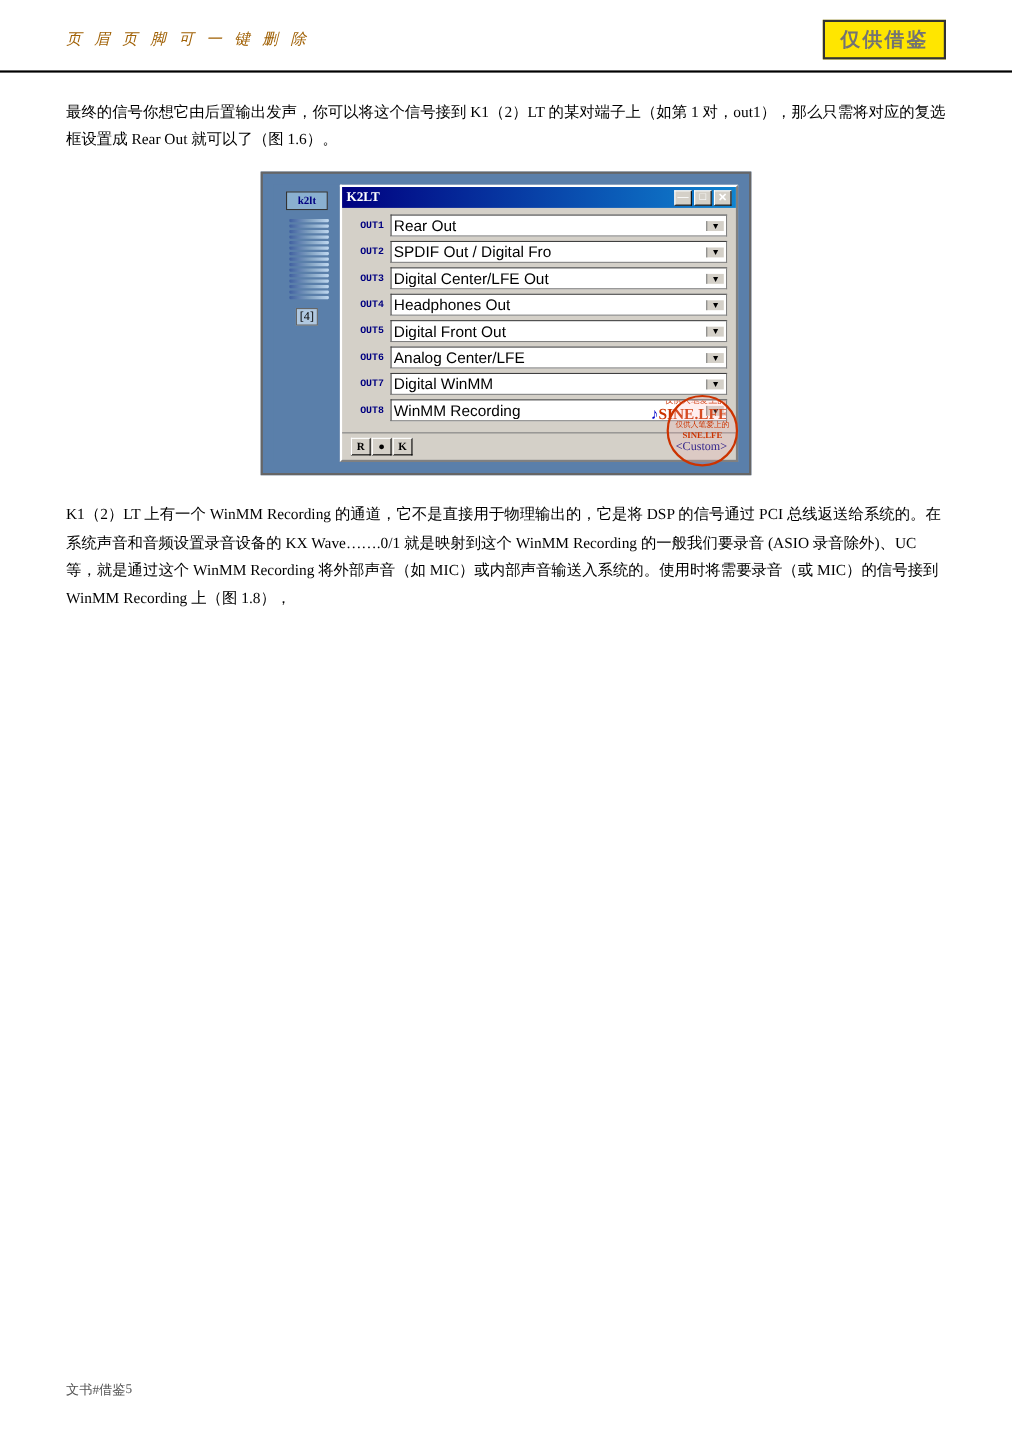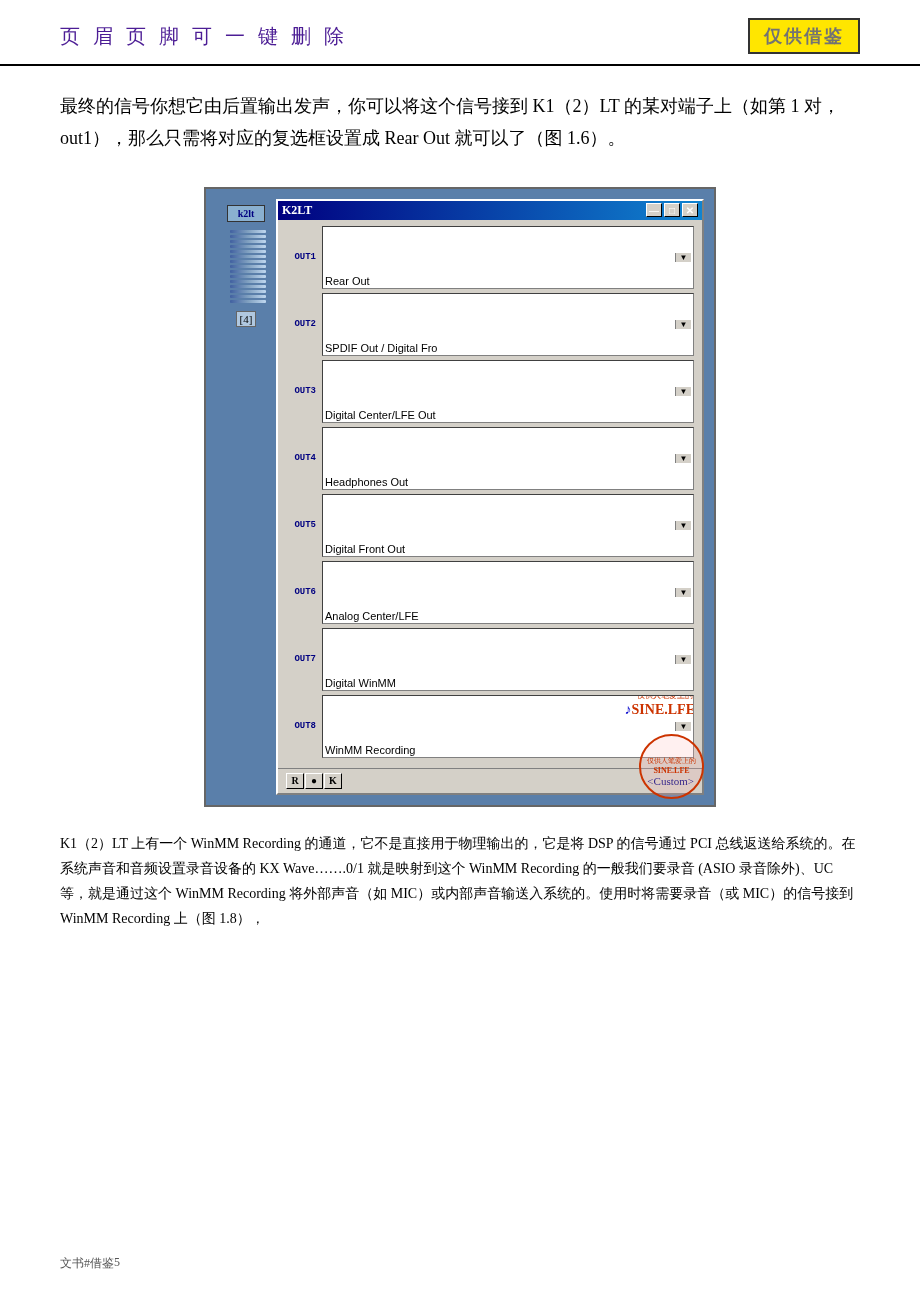--- a/index.html
+++ b/index.html
@@ -15,56 +15,57 @@
 
     
     .page-header {
       display: flex;
       align-items: center;
       justify-content: space-between;
       padding: 18px 60px 10px 60px;
       border-bottom: 2px solid #000;
     }
     .header-title {
-      font-size: 20px;
+      font-size: 14px;
       font-family: SimSun, serif;
       letter-spacing: 4px;
-      color: #4c1d95;
+      color: #a16207;
+      font-style: italic;
     }
     .header-badge {
       background: #FFE600;
       color: #737373;
       font-size: 18px;
       font-weight: bold;
       padding: 4px 14px;
       border: 2px solid #333;
       letter-spacing: 2px;
     }
 
     
     .main-content {
       padding: 24px 60px 40px 60px;
     }
 
     .intro-text {
-      font-size: 18px;
+      font-size: 14px;
       line-height: 1.8;
-      margin-bottom: 32px;
+      margin-bottom: 16px;
     }
 
     
     .screenshot-area {
       display: flex;
       justify-content: center;
       margin-bottom: 24px;
     }
 
     .screenshot-container {
       position: relative;
-      width: 512px;
+      width: 446px;
       background: #5a7faa;
       border: 2px solid #666;
       padding: 10px;
     }
 
     
     .screenshot-inner {
       display: flex;
       gap: 0;
     }
@@ -182,25 +183,24 @@
       font-size: 11px;
       padding: 1px 2px;
       display: flex;
       align-items: center;
       justify-content: space-between;
       min-height: 18px;
       overflow: hidden;
     }
 
     .out-select-text {
-      font-size: 11px;
+      font-size: 14px;
       font-family: Arial, sans-serif;
       white-space: nowrap;
       overflow: hidden;
-      margin-top: 47px;
     }
 
     .out-select-arrow {
       width: 16px;
       height: 100%;
       background: #d4d0c8;
       border-left: 1px solid #808080;
       display: flex;
       align-items: center;
       justify-content: center;

